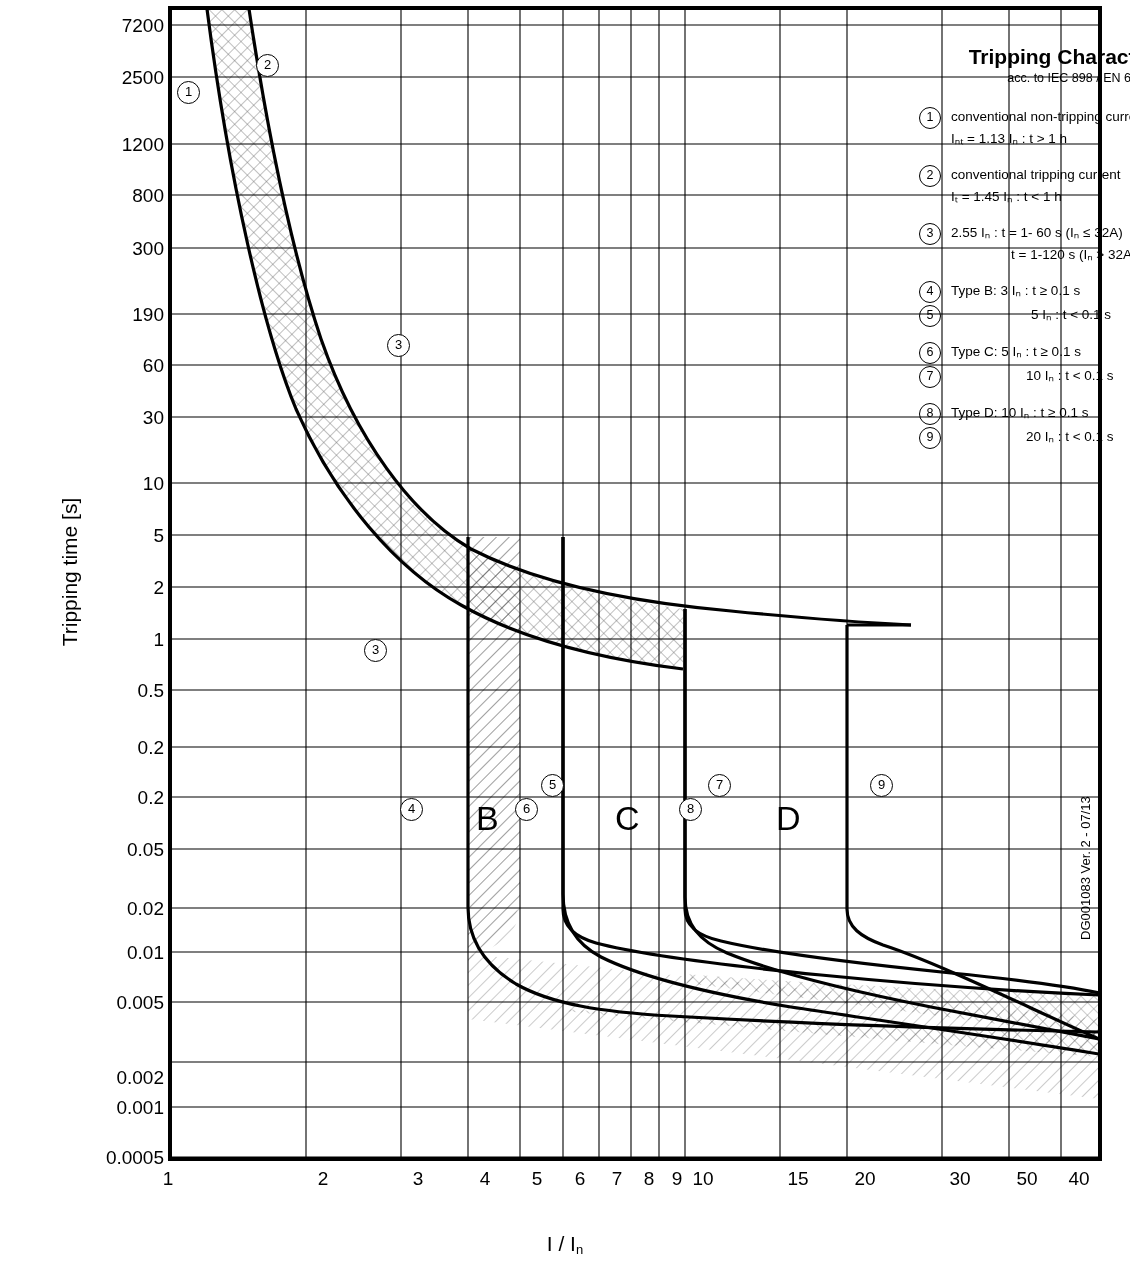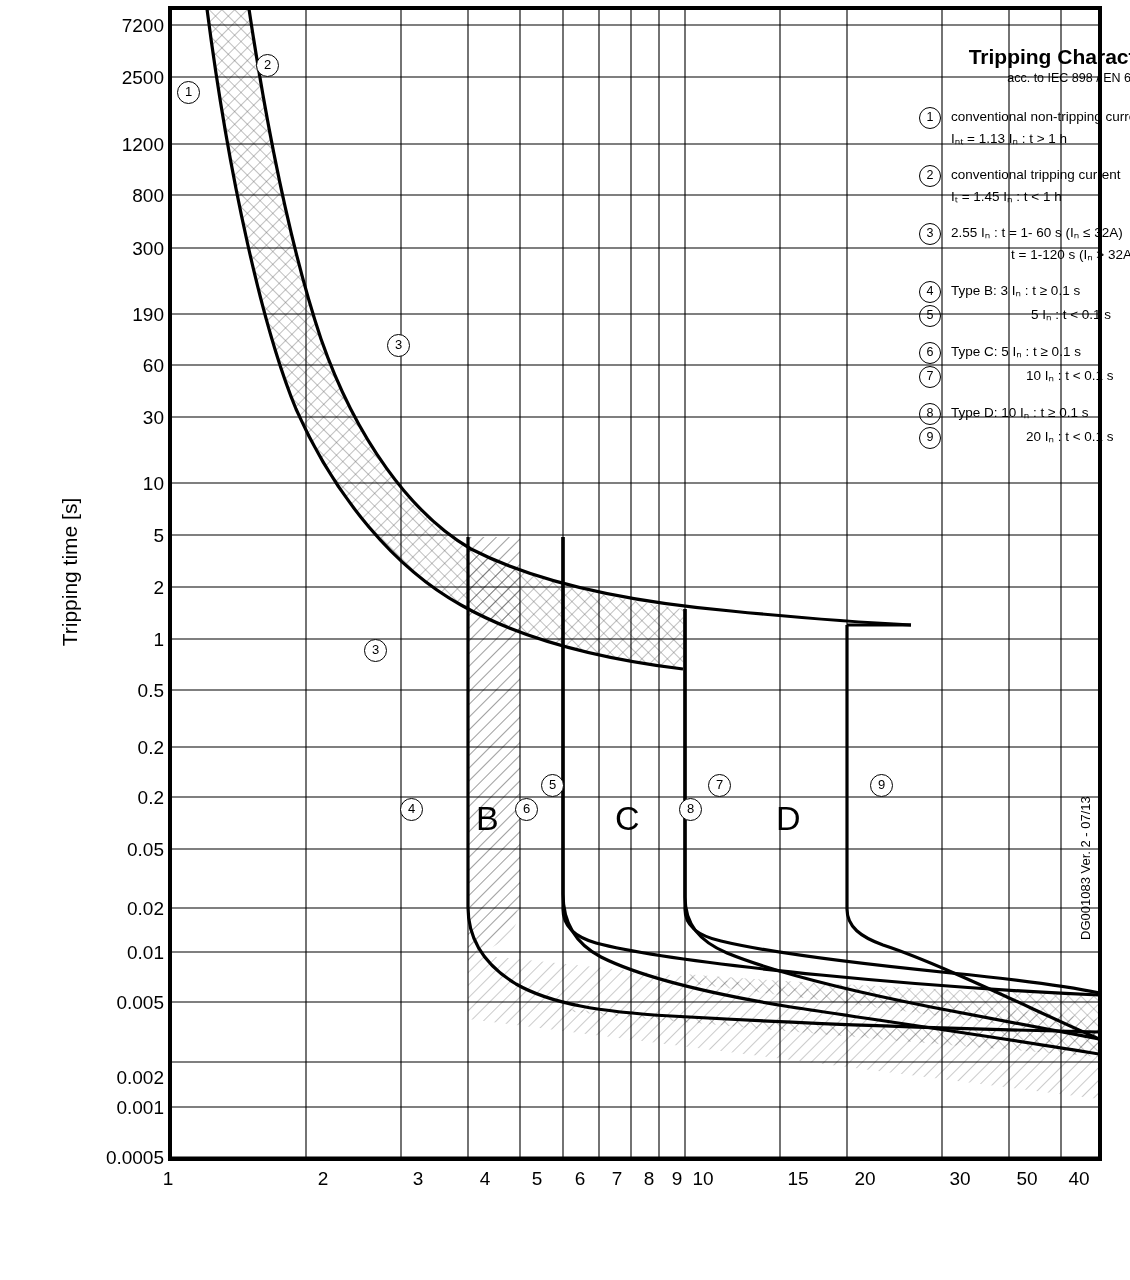--- a/index.html
+++ b/index.html
@@ -102,20 +102,23 @@
     <div class="xtick" style="left:629px">8</div>
     <div class="xtick" style="left:657px">9</div>
     <div class="xtick" style="left:683px">10</div>
     <div class="xtick" style="left:778px">15</div>
     <div class="xtick" style="left:845px">20</div>
     <div class="xtick" style="left:940px">30</div>
     <div class="xtick" style="left:1007px">50</div>
     <div class="xtick" style="left:1059px">40</div>
   </div>
 
+  <div class="xlabel">
+    <span>I / I</span><span class="sub">n</span>
+  </div>
 
   <div id="plot">
     <svg width="928" height="1149" viewBox="0 0 928 1149">
       <defs>
         <pattern id="hatchL" width="9" height="9" patternUnits="userSpaceOnUse" patternTransform="rotate(45)">
           <line x1="0" y1="0" x2="0" y2="9" stroke="#000" stroke-width="0.9"></line>
         </pattern>
         <pattern id="cross" width="9" height="9" patternUnits="userSpaceOnUse" patternTransform="rotate(45)">
           <line x1="0" y1="0" x2="0" y2="9" stroke="#000" stroke-width="0.9"></line>
           <line x1="0" y1="0" x2="9" y2="0" stroke="#000" stroke-width="0.9"></line>

